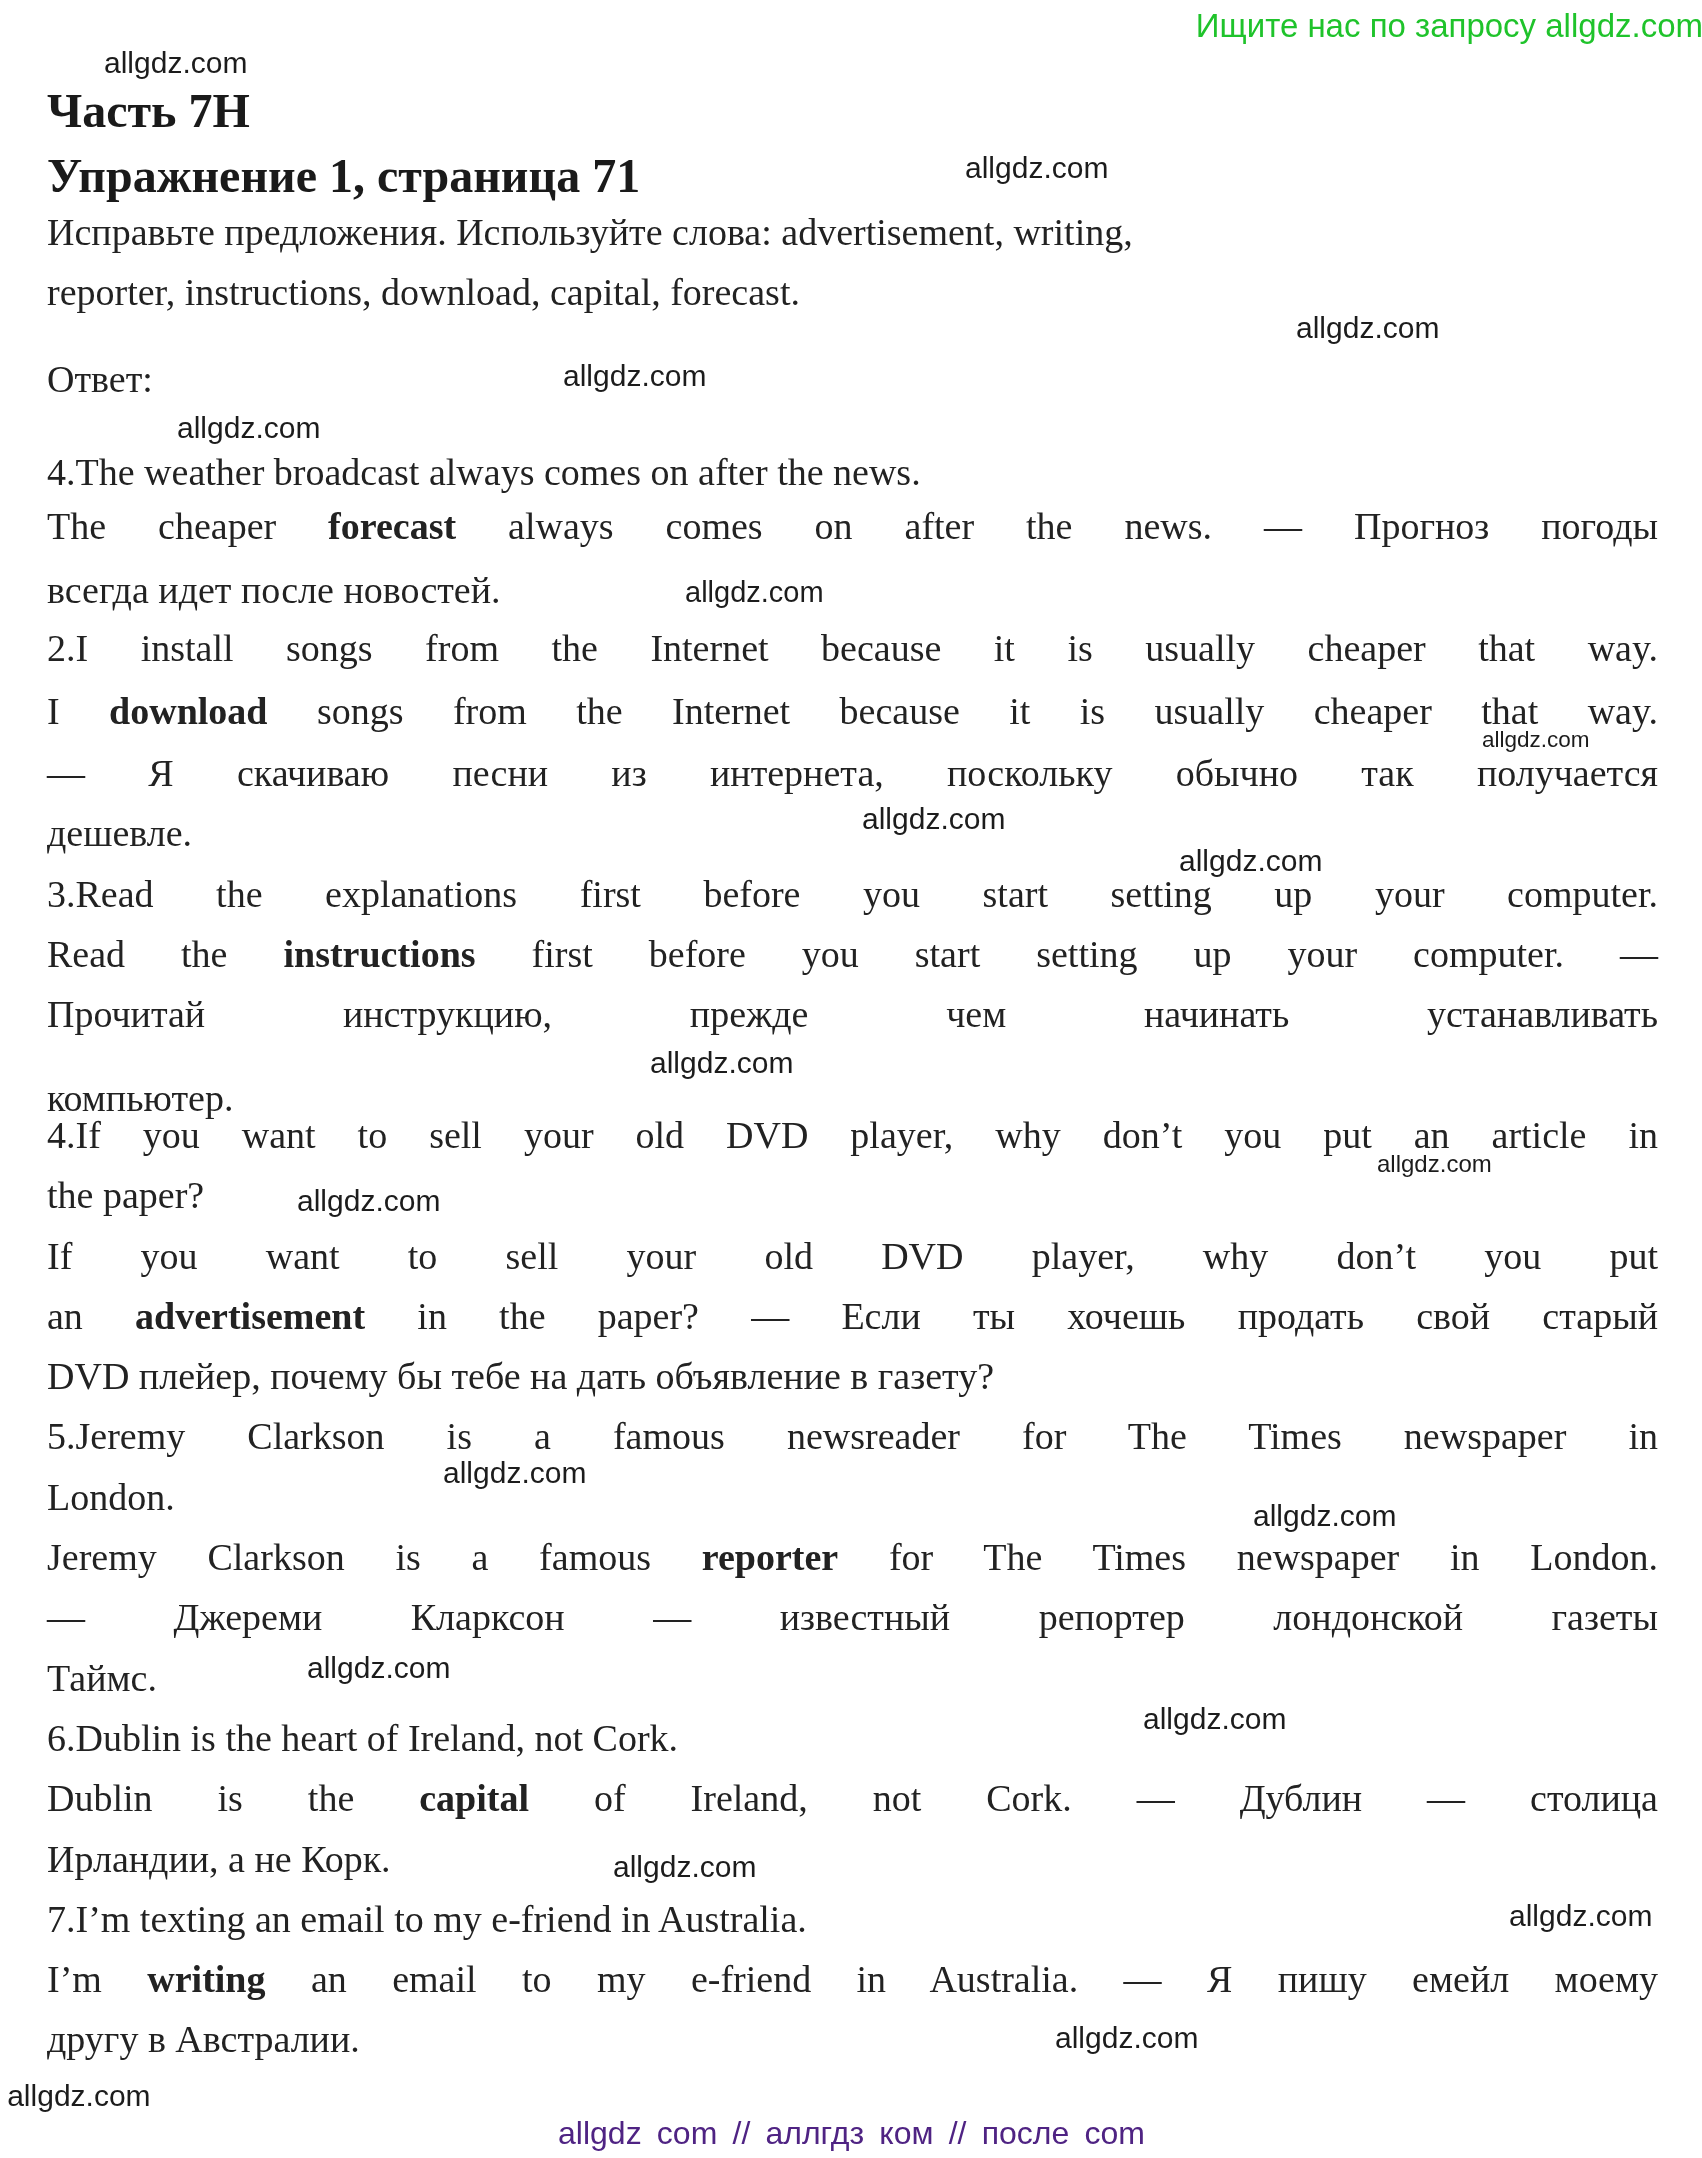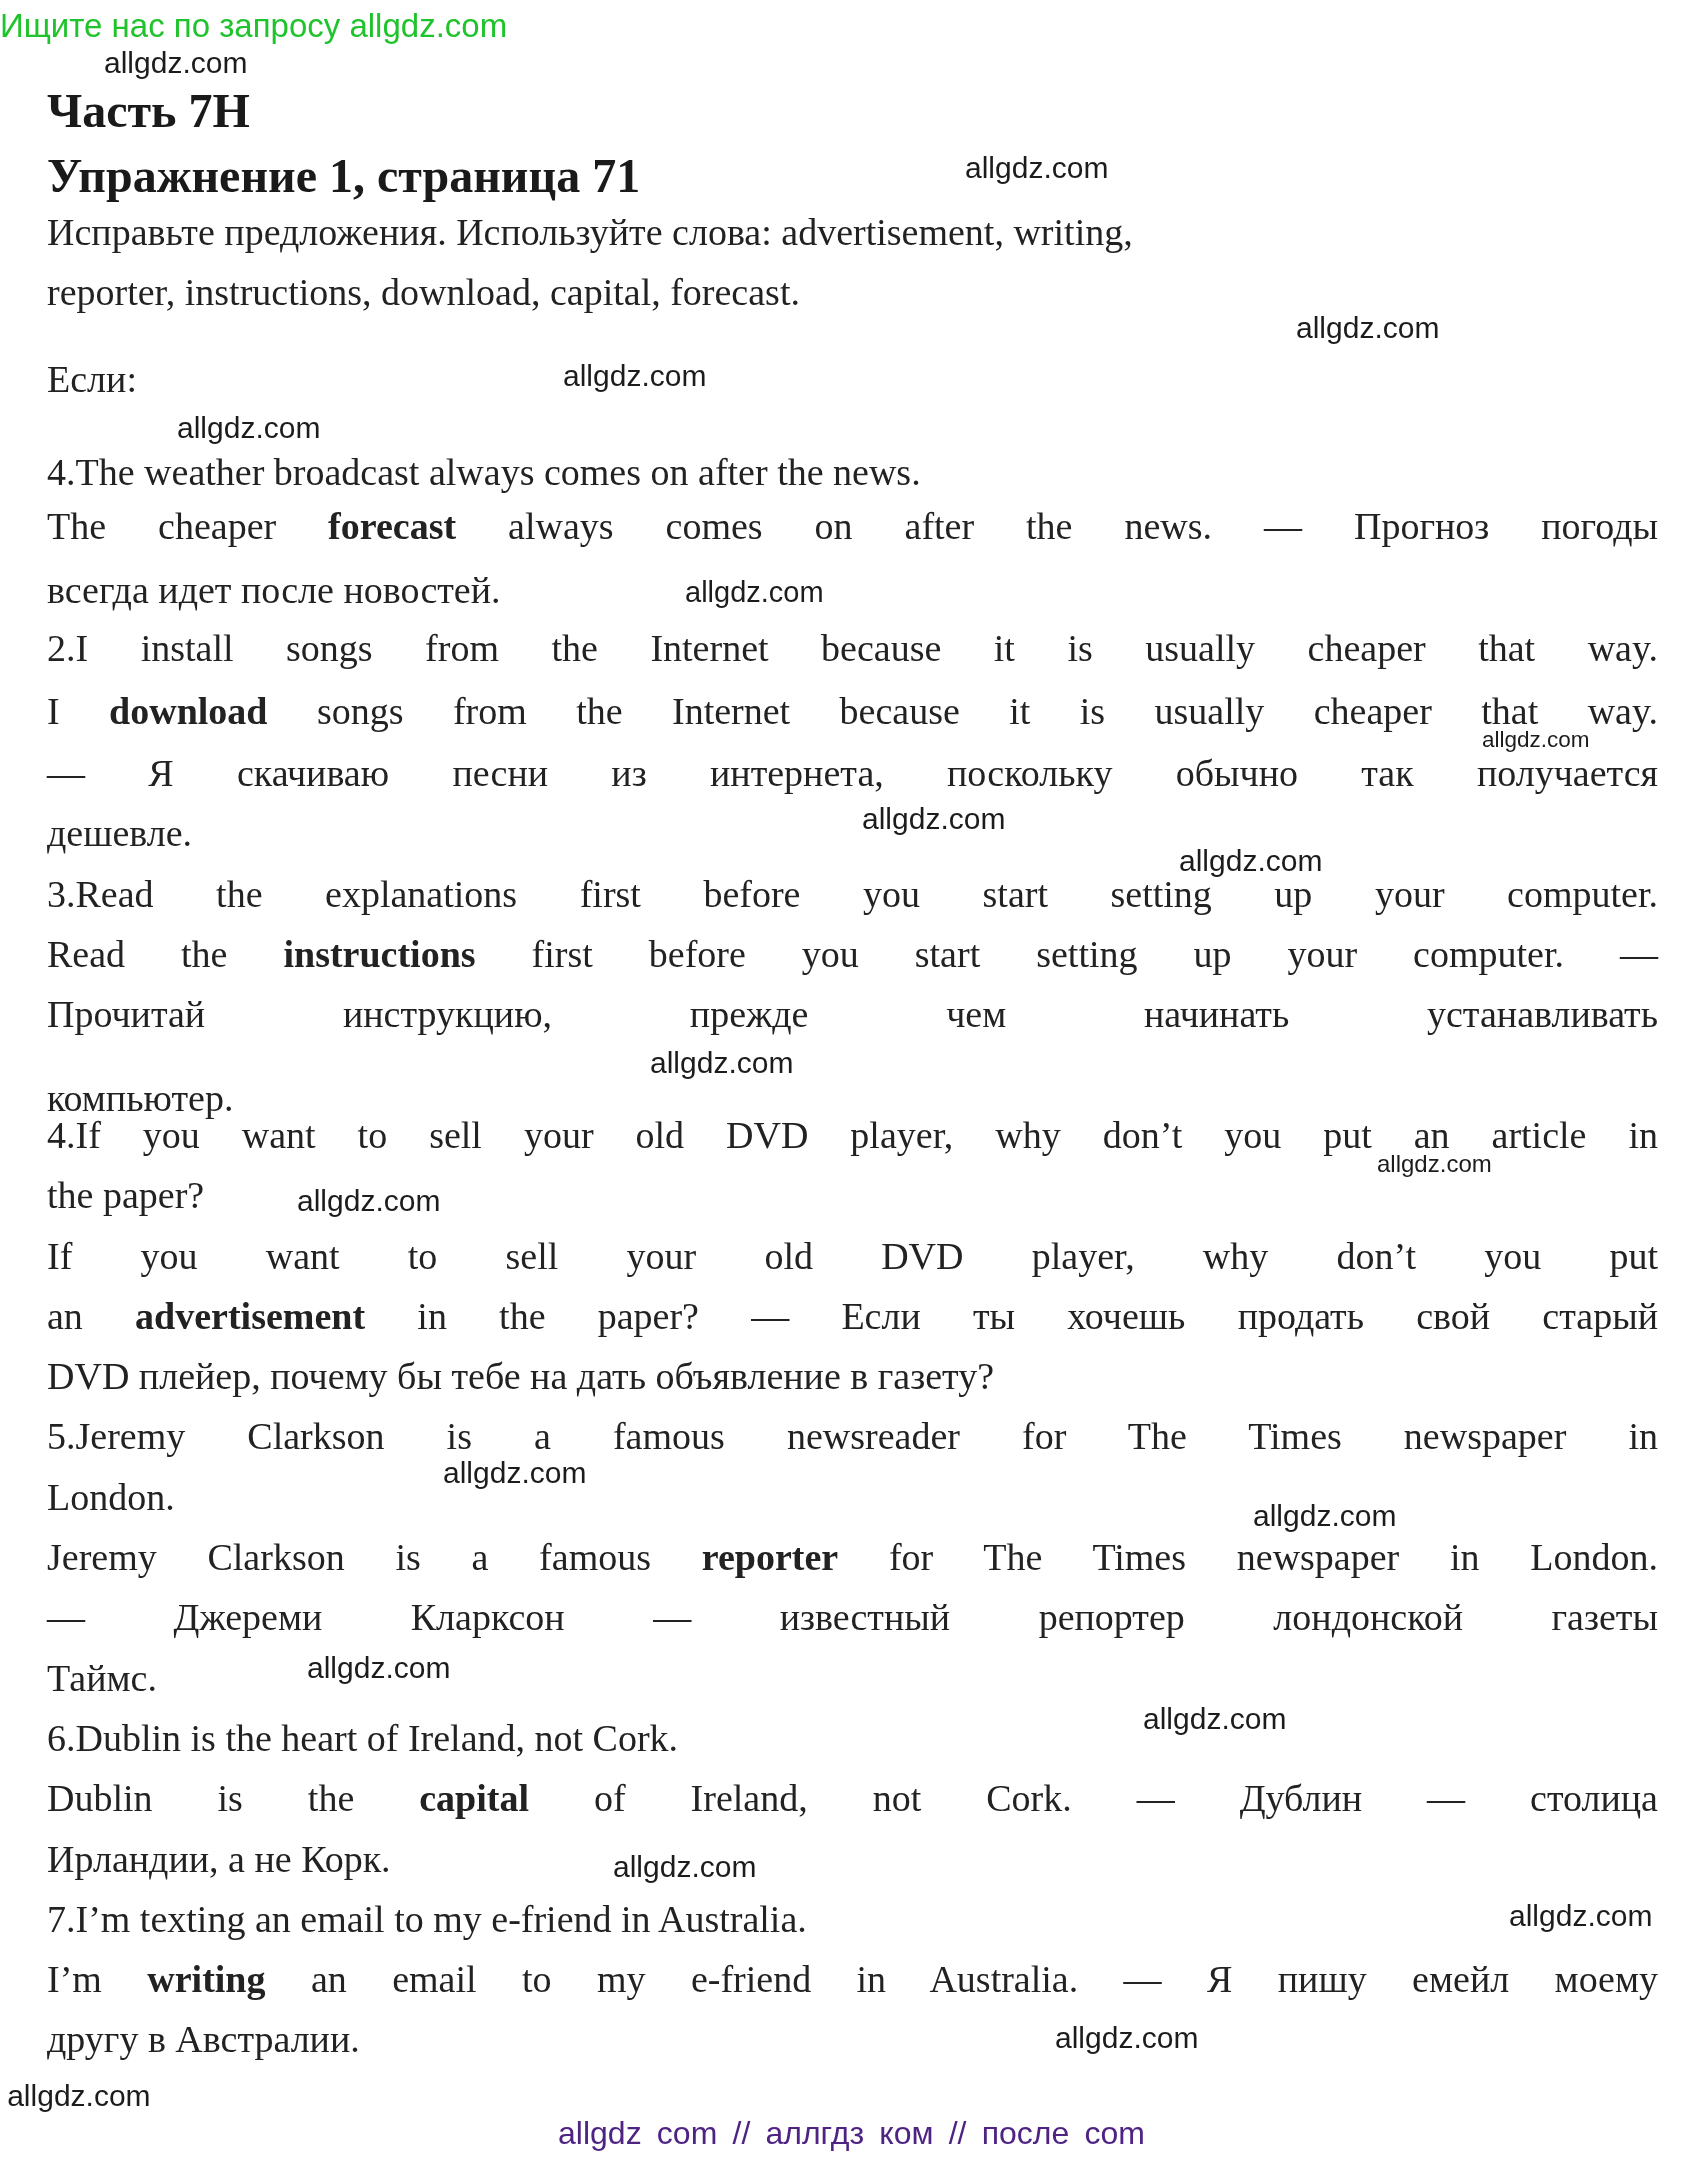--- a/index.html
+++ b/index.html
@@ -14,21 +14,21 @@
     background: #ffffff;
     overflow: hidden;
     font-family: "Liberation Serif", "DejaVu Serif", serif;
     color: #1e1e1e;
   }
   .banner {
     position: absolute;
     top: 7.2px;
     left: 0;
     width: 100%;
-    text-align: left;
+    text-align: right;
     font-family: "Liberation Sans", "DejaVu Sans", sans-serif;
     font-size: 33px;
     font-weight: 400;
     letter-spacing: 0px;
     white-space: nowrap;
   }
   .heading {
     position: absolute;
     left: 47px;
     width: 1611px;
@@ -76,21 +76,21 @@
 
 <div id="page">
   <div class="banner" style="color: rgb(31, 195, 43);">Ищите нас по запросу allgdz.com</div>
   <div id="headings">
       <div class="heading" style="top: 82px;">Часть 7Н</div>
       <div class="heading" style="top: 147px;">Упражнение 1, страница 71</div>
     </div>
   <div id="lines">
       <div class="tline" style="top: 206px;"><span>Исправьте предложения. Используйте слова: advertisement, writing,</span></div>
       <div class="tline" style="top: 266px;"><span>reporter, instructions, download, capital, forecast.</span></div>
-      <div class="tline" style="top: 353px;"><span>Если:</span></div>
+      <div class="tline" style="top: 353px;"><span>Ответ:</span></div>
       <div class="tline" style="top: 446px;"><span>4.The weather broadcast always comes on after the news.</span></div>
       <div class="tline just" style="top: 500px;"><span>The cheaper </span><b>forecast</b><span> always comes on after the news. — Прогноз погоды</span></div>
       <div class="tline" style="top: 564px;"><span>всегда идет после новостей.</span></div>
       <div class="tline just" style="top: 622px;"><span>2.I install songs from the Internet because it is usually cheaper that way.</span></div>
       <div class="tline just" style="top: 685px;"><span>I </span><b>download</b><span> songs from the Internet because it is usually cheaper that way.</span></div>
       <div class="tline just" style="top: 747px;"><span>— Я скачиваю песни из интернета, поскольку обычно так получается</span></div>
       <div class="tline" style="top: 807px;"><span>дешевле.</span></div>
       <div class="tline just" style="top: 868px;"><span>3.Read the explanations first before you start setting up your computer.</span></div>
       <div class="tline just" style="top: 928px;"><span>Read the </span><b>instructions</b><span> first before you start setting up your computer. —</span></div>
       <div class="tline just" style="top: 988px;"><span>Прочитай инструкцию, прежде чем начинать устанавливать</span></div>

